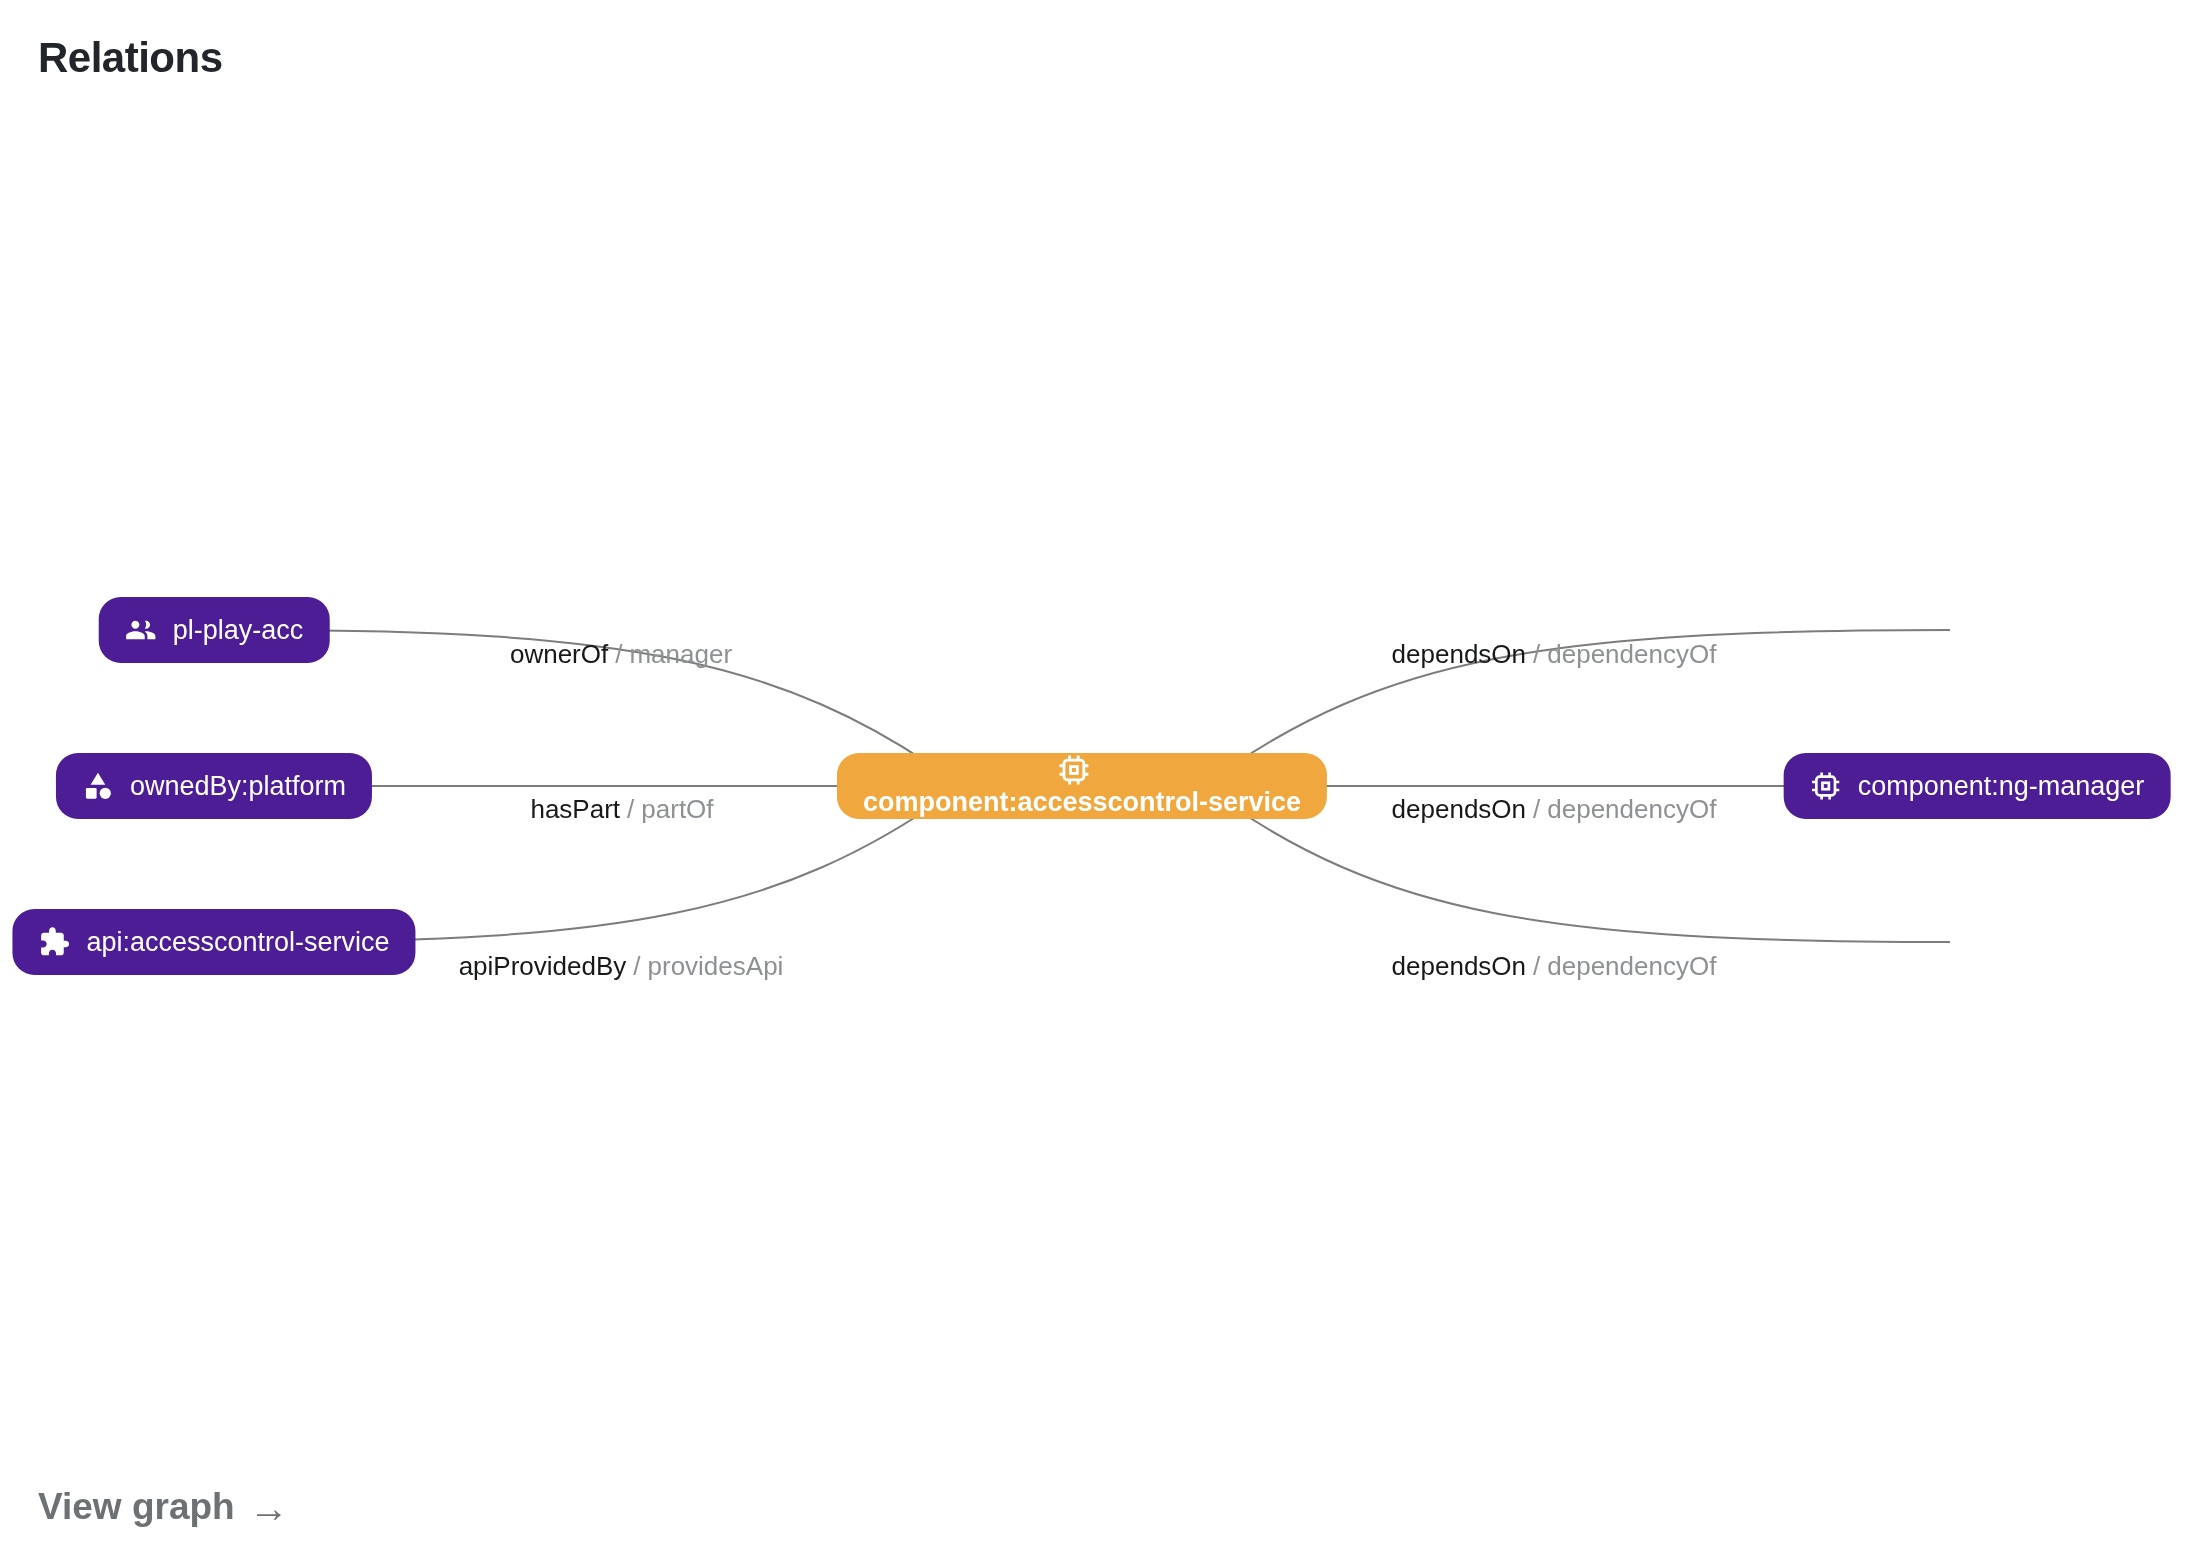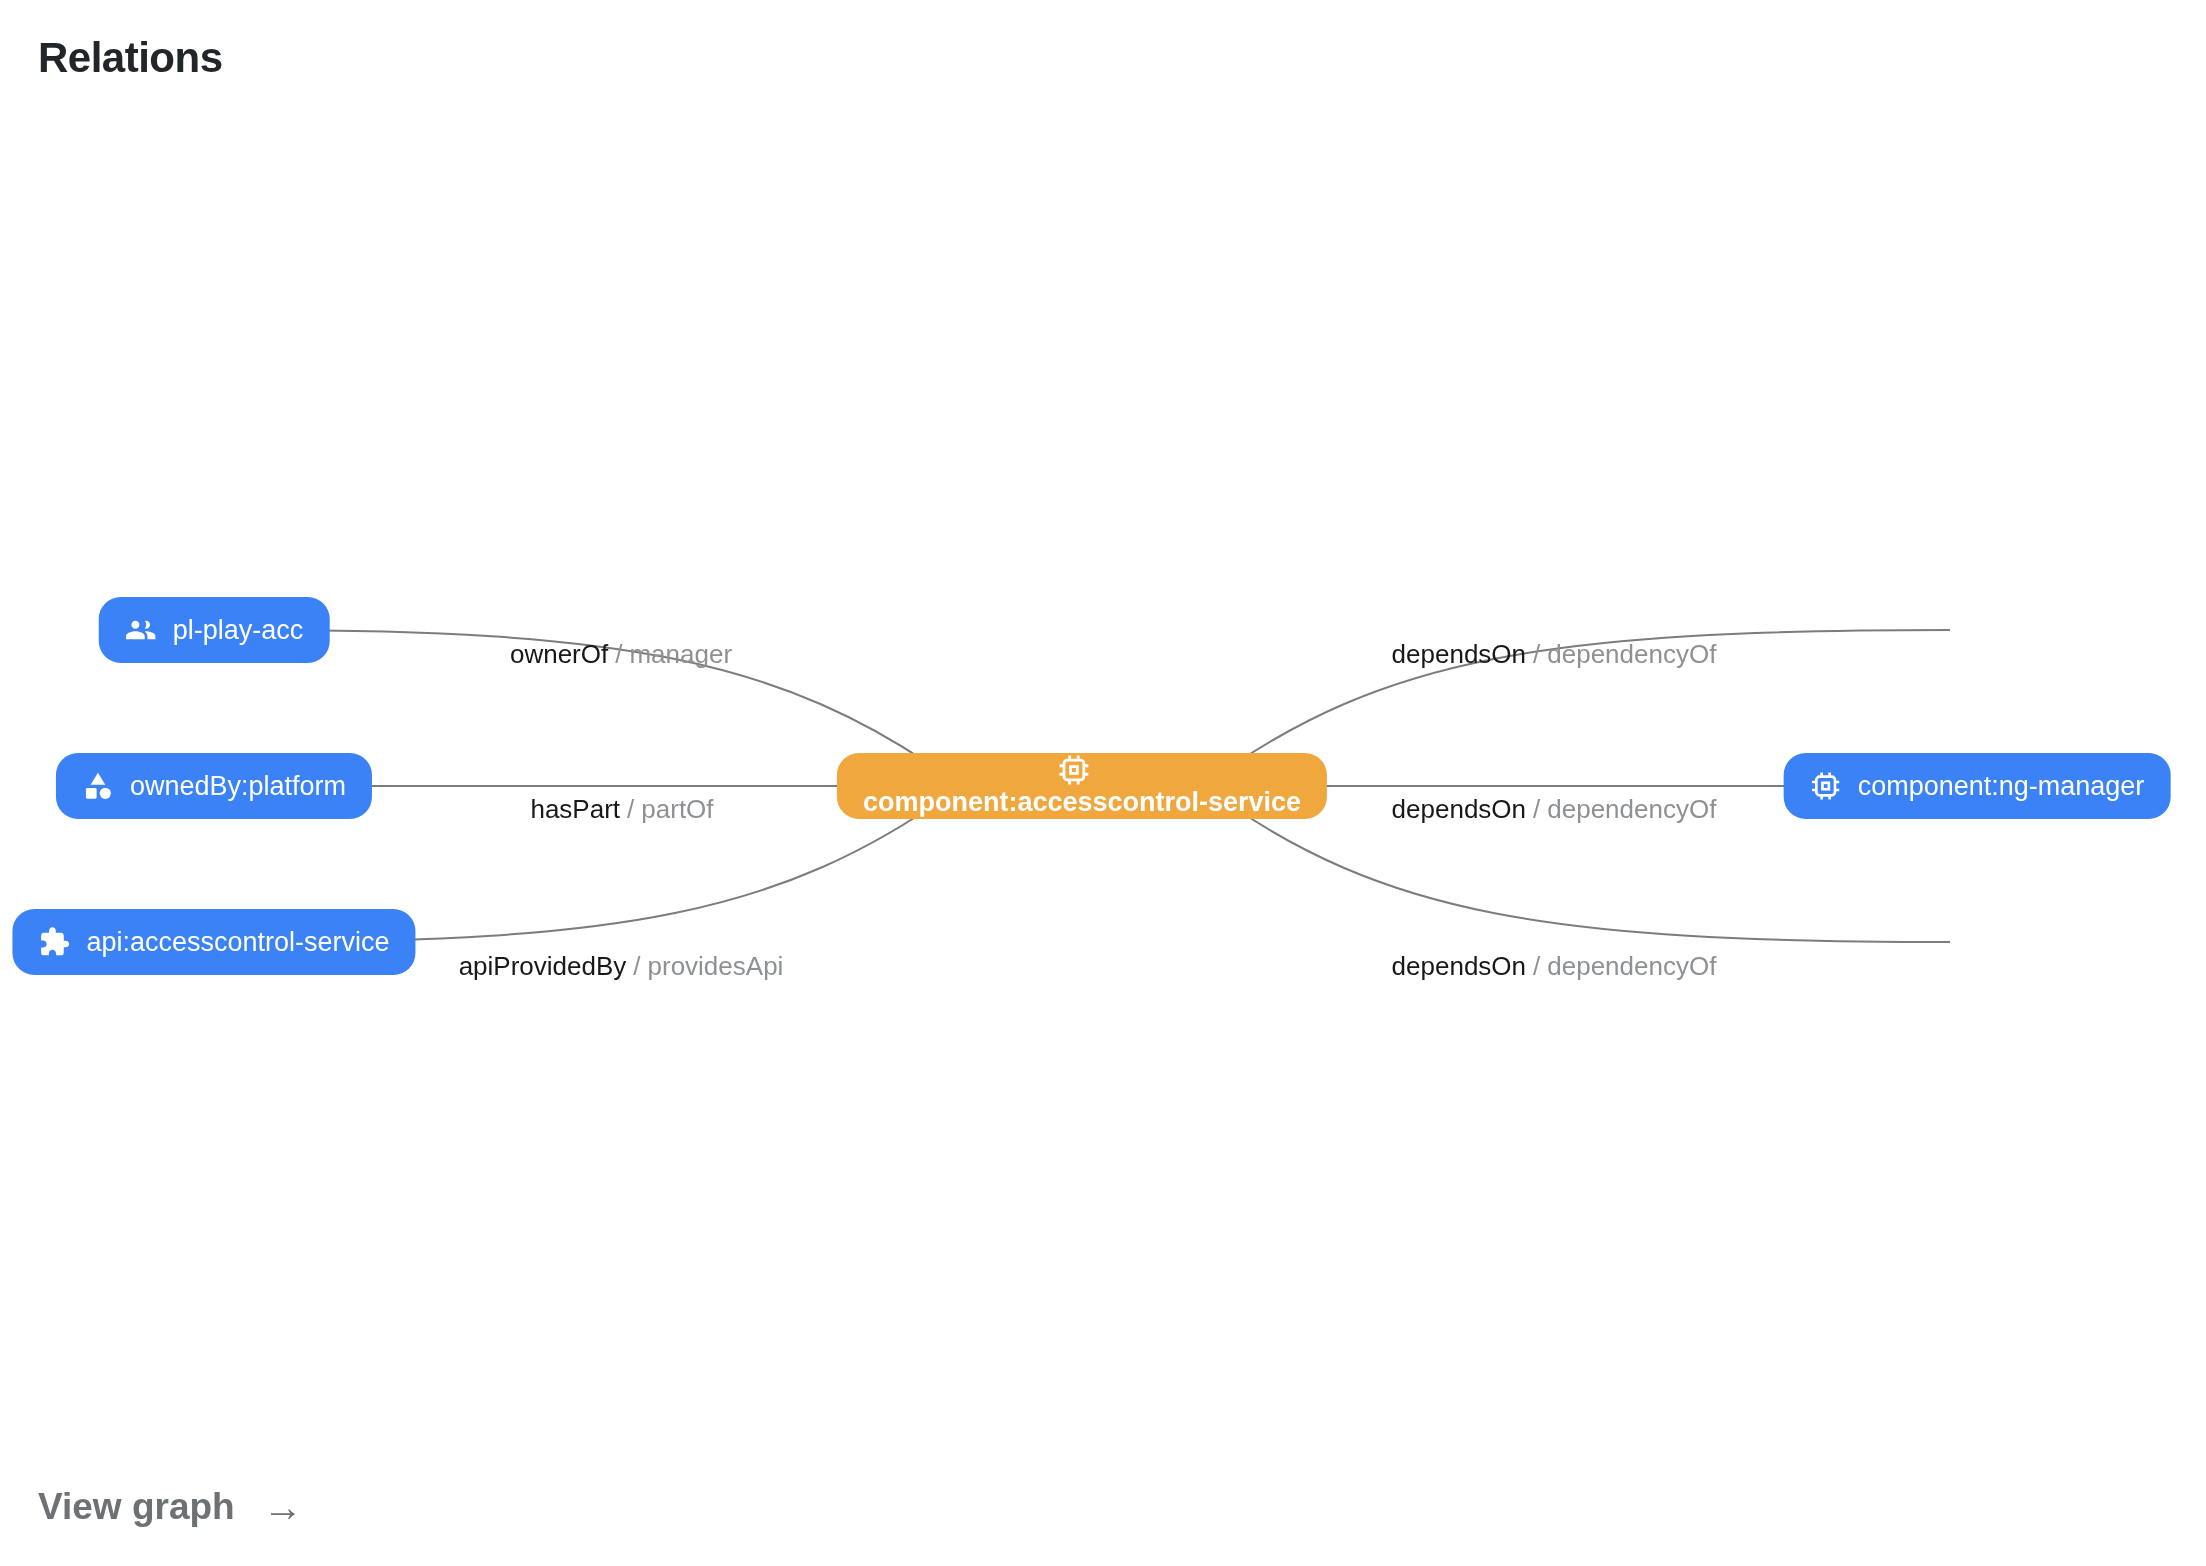--- a/index.html
+++ b/index.html
@@ -24,27 +24,27 @@
   .edge-label .sep,.edge-label .rev{color:#8e9194;}
   .edge-label .sep{margin:0 7px;}
   .node{
     position:absolute;z-index:3;
     display:flex;align-items:center;
     height:66px;border-radius:22px;padding:0 26px;
     transform:translate(-50%,-50%);
     box-sizing:border-box;white-space:nowrap;
     color:#ffffff;font-size:27px;cursor:pointer;
   }
-  .node.blue{background:#3b82f6;}
+  .node.blue{background:#4c1d95;}
   .node.orange{background:#efa73e;font-weight:700;flex-direction:column;}
   .node .icon{display:flex;align-items:center;margin-right:16px;flex:0 0 auto;}
   .node .icon svg{display:block;}
   .view-graph{
     position:absolute;left:38px;top:1478px;z-index:2;
-    display:flex;align-items:center;gap:28px;
+    display:flex;align-items:flex-end;gap:14px;
     font-size:37px;font-weight:700;color:#6e7174;
     text-decoration:none;cursor:pointer;
   }
   .view-graph .arrow{font-weight:400;font-size:40px;line-height:1;}
 </style>
 </head>
 <body>
 
 <div class="canvas">
 

